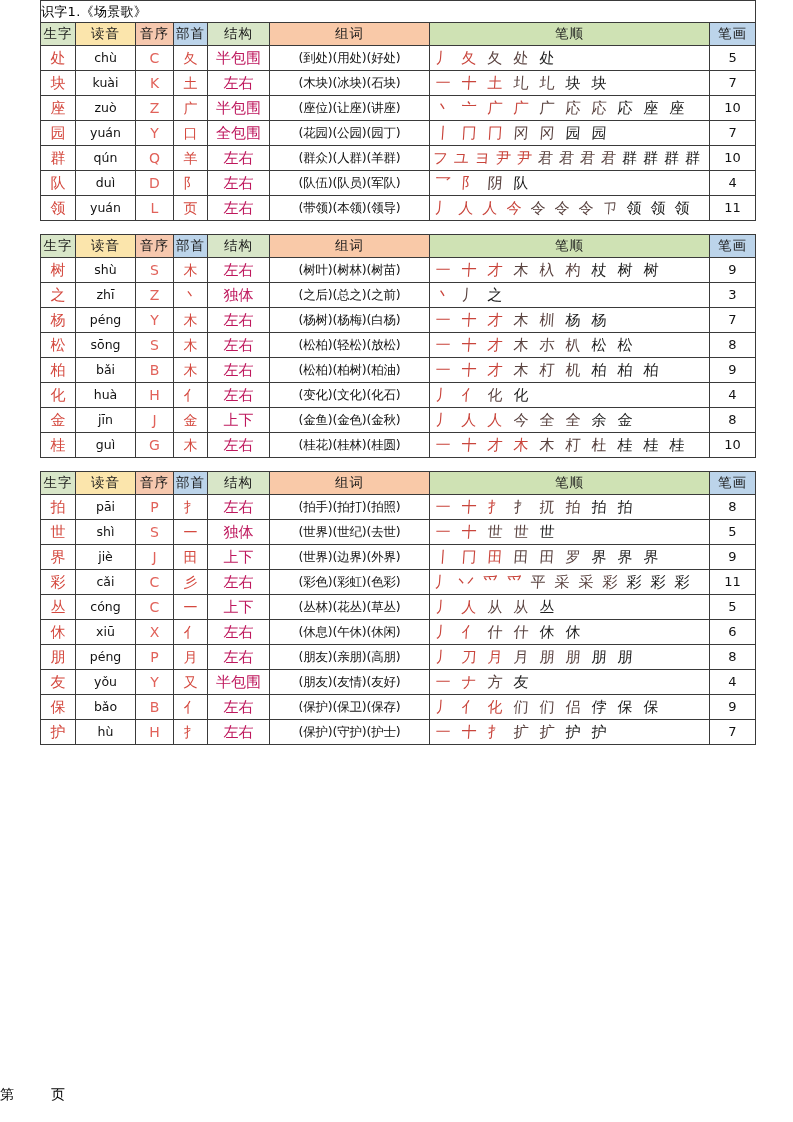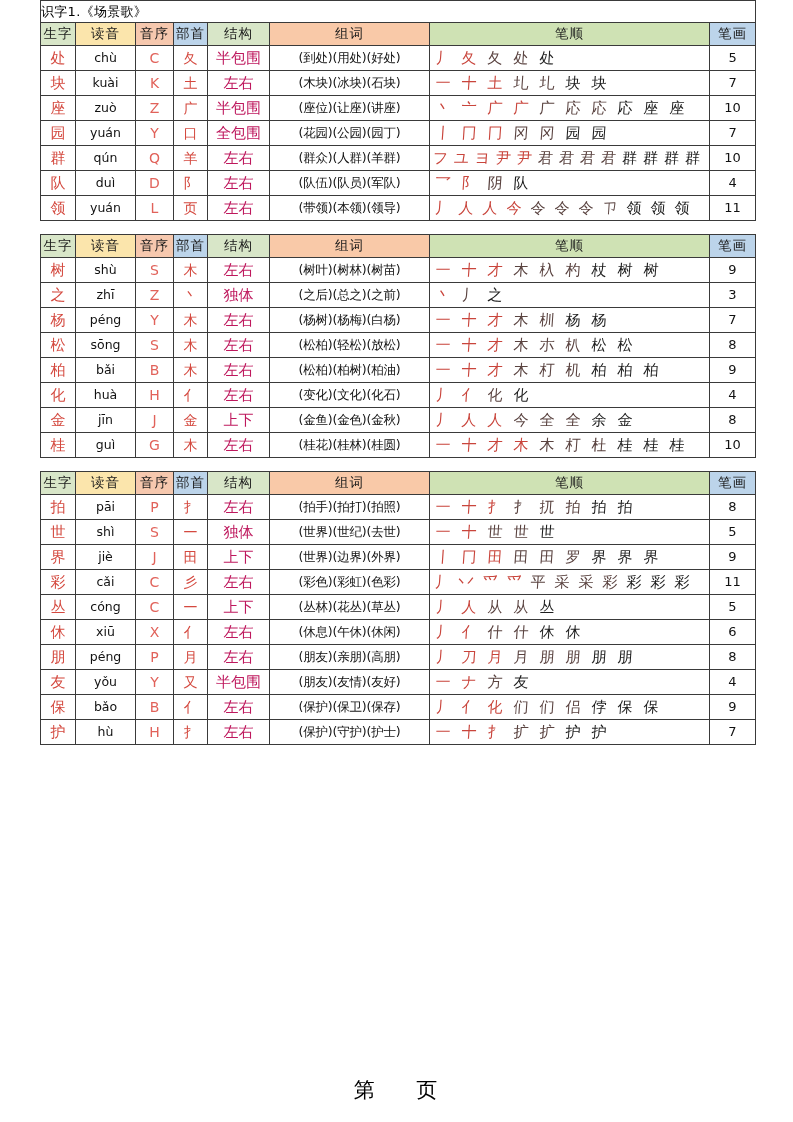--- a/index.html
+++ b/index.html
@@ -154,22 +154,22 @@
   col.w-jiegou  { width: 62px;  }
   col.w-zuci    { width: 160px; }
   col.w-bishun  { width: 280px; }
   col.w-bihua   { width: 46px;  }
 
   .footer {
     position: absolute;
     left: 0;
     right: 0;
     bottom: 18px;
-    text-align: center;
-    font-size: 21px;
+    text-align: left;
+    font-size: 14px;
     color: #000;
     letter-spacing: 2px;
   }
   .footer .gap { display: inline-block; width: 22px; }
 </style>
 </head>
 <body>
 
 <div class="page">
 

